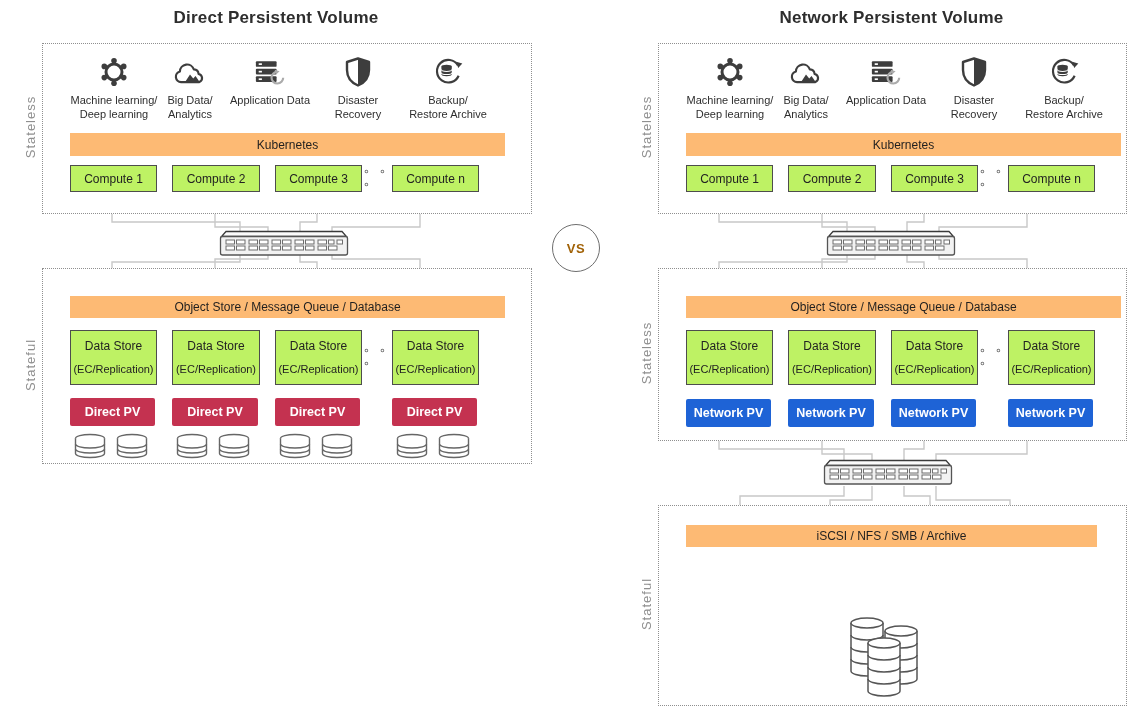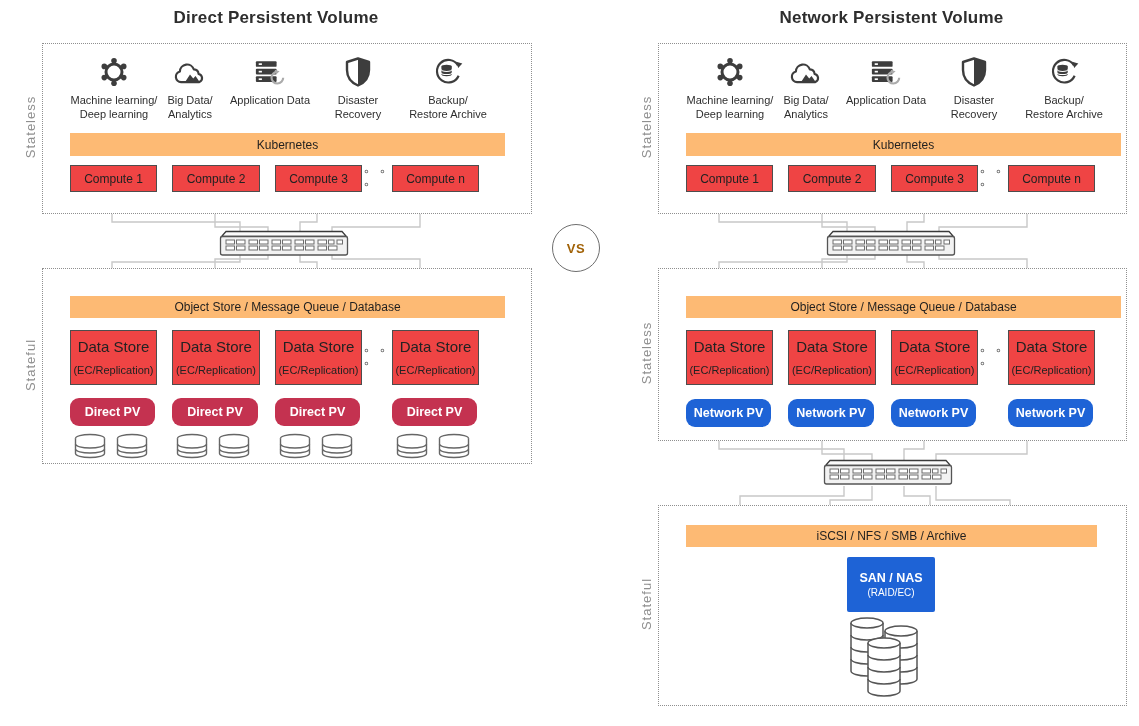--- a/index.html
+++ b/index.html
@@ -4,27 +4,27 @@
 <style>
   html,body{margin:0;padding:0;background:#ffffff;}
   .canvas{position:relative;width:1139px;height:726px;background:#fff;
           font-family:"Liberation Sans", sans-serif;color:#2b2b2b;overflow:hidden;}
   .title{position:absolute;font-size:17px;font-weight:600;color:#2e2e2e;text-align:center;letter-spacing:.2px;}
   .zone{position:absolute;border:1px dotted #8f8f8f;background:#fff;}
   .vlabel{position:absolute;transform:translate(-50%,-50%) rotate(-90deg);font-size:13px;
           color:#8f8f8f;letter-spacing:1px;white-space:nowrap;}
   .banner{position:absolute;background:#fdba74;display:flex;align-items:center;justify-content:center;
           font-size:12px;color:#1f1f1f;}
-  .nodebox{position:absolute;background:#ef4444;border:1.3px solid #4d4d4d;display:flex;align-items:center;
+  .nodebox{position:absolute;background:#bef264;border:1.3px solid #4d4d4d;display:flex;align-items:center;
           justify-content:center;font-size:12px;color:#222;}
   .ds{flex-direction:column;line-height:1.15;text-align:center;}
-  .ds .t{font-size:15px;}
+  .ds .t{font-size:12px;}
   .ds .s{font-size:11px;margin-top:9px;}
   .pv{position:absolute;display:flex;align-items:center;justify-content:center;color:#fff;
-      font-weight:bold;font-size:12.5px;border-radius:9px;}
+      font-weight:bold;font-size:12.5px;border-radius:2px;}
   .pv.direct{background:#c43250;}
   .pv.network{background:#1e63d6;}
   .sanbox{position:absolute;background:#1e63d6;color:#fff;display:flex;flex-direction:column;
       align-items:center;justify-content:center;text-align:center;border-radius:2px;}
   .sanbox .t{font-size:12.5px;font-weight:bold;}
   .sanbox .s{font-size:10px;margin-top:2px;}
   .dots{position:absolute;display:flex;align-items:center;justify-content:center;color:#555;
       font-size:11px;letter-spacing:3px;}
   .wcol{position:absolute;display:flex;flex-direction:column;align-items:center;text-align:center;
       font-size:11px;line-height:1.3;color:#2e2e2e;}
@@ -352,24 +352,20 @@
 
   <svg class="abs" style="left:821px;top:459px;" width="134" height="28" viewBox="0 0 134 28">
       <use href="#switch-def"></use>
     </svg>
 
   <div class="zone" style="left:658px;top:505px;width:467px;height:199px;"></div>
   <div class="vlabel" style="left:646px;top:604px;">Stateful</div>
 
   <div class="banner" style="left:686px;top:525px;width:411px;height:22px;">iSCSI / NFS / SMB / Archive</div>
 
-  <div class="sanbox" style="left:847px;top:557px;width:88px;height:55px;">
-    <span class="t">SAN / NAS</span>
-    <span class="s">(RAID/EC)</span>
-  </div>
 
   <svg class="abs" style="left:843px;top:615px;" width="120" height="90" viewBox="0 0 120 90">
     <use href="#disk-lg" x="6" y="2"></use>
     <use href="#disk-lg" x="40" y="10"></use>
     <use href="#disk-lg" x="23" y="22"></use>
   </svg>
 
 </div>
 
 </body></html>

